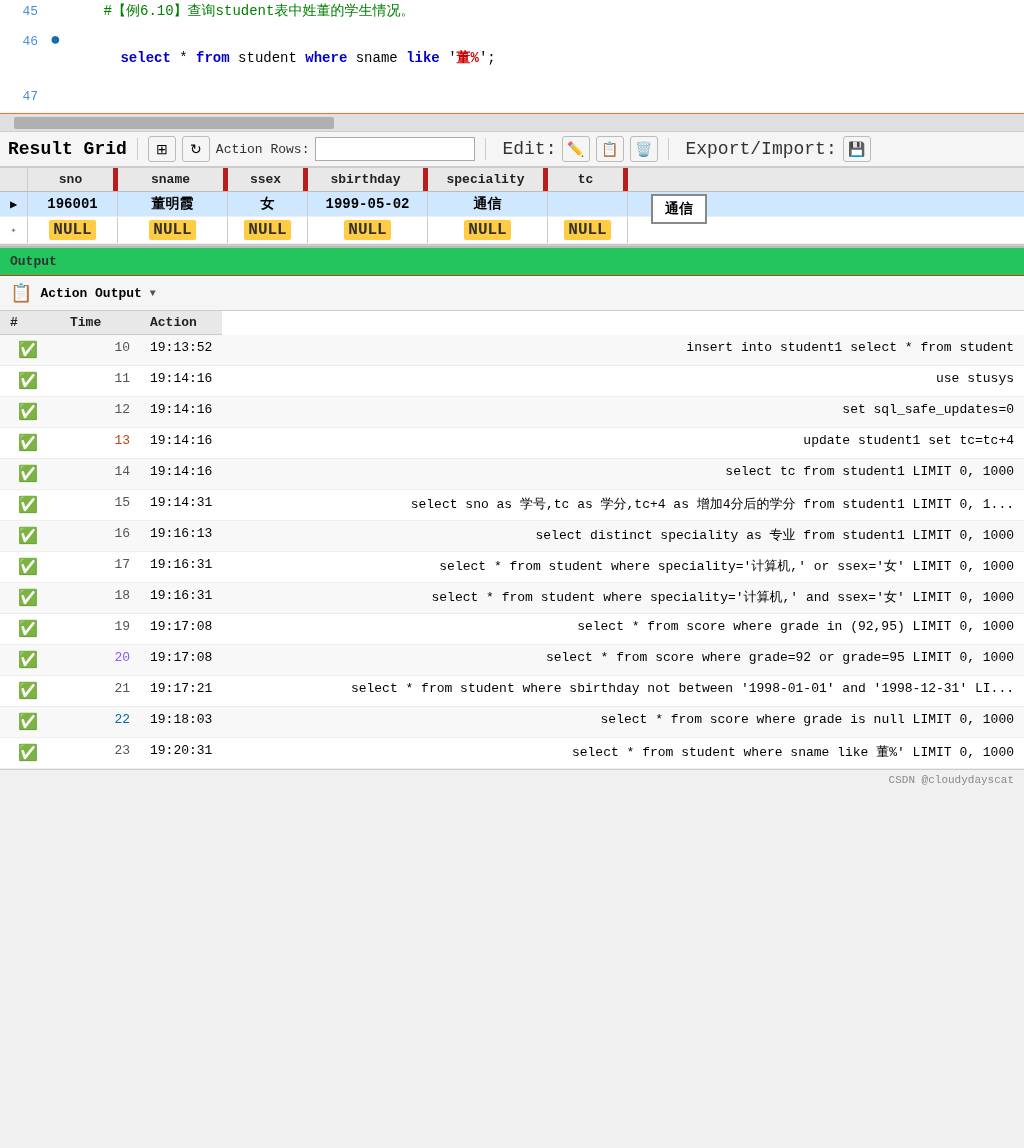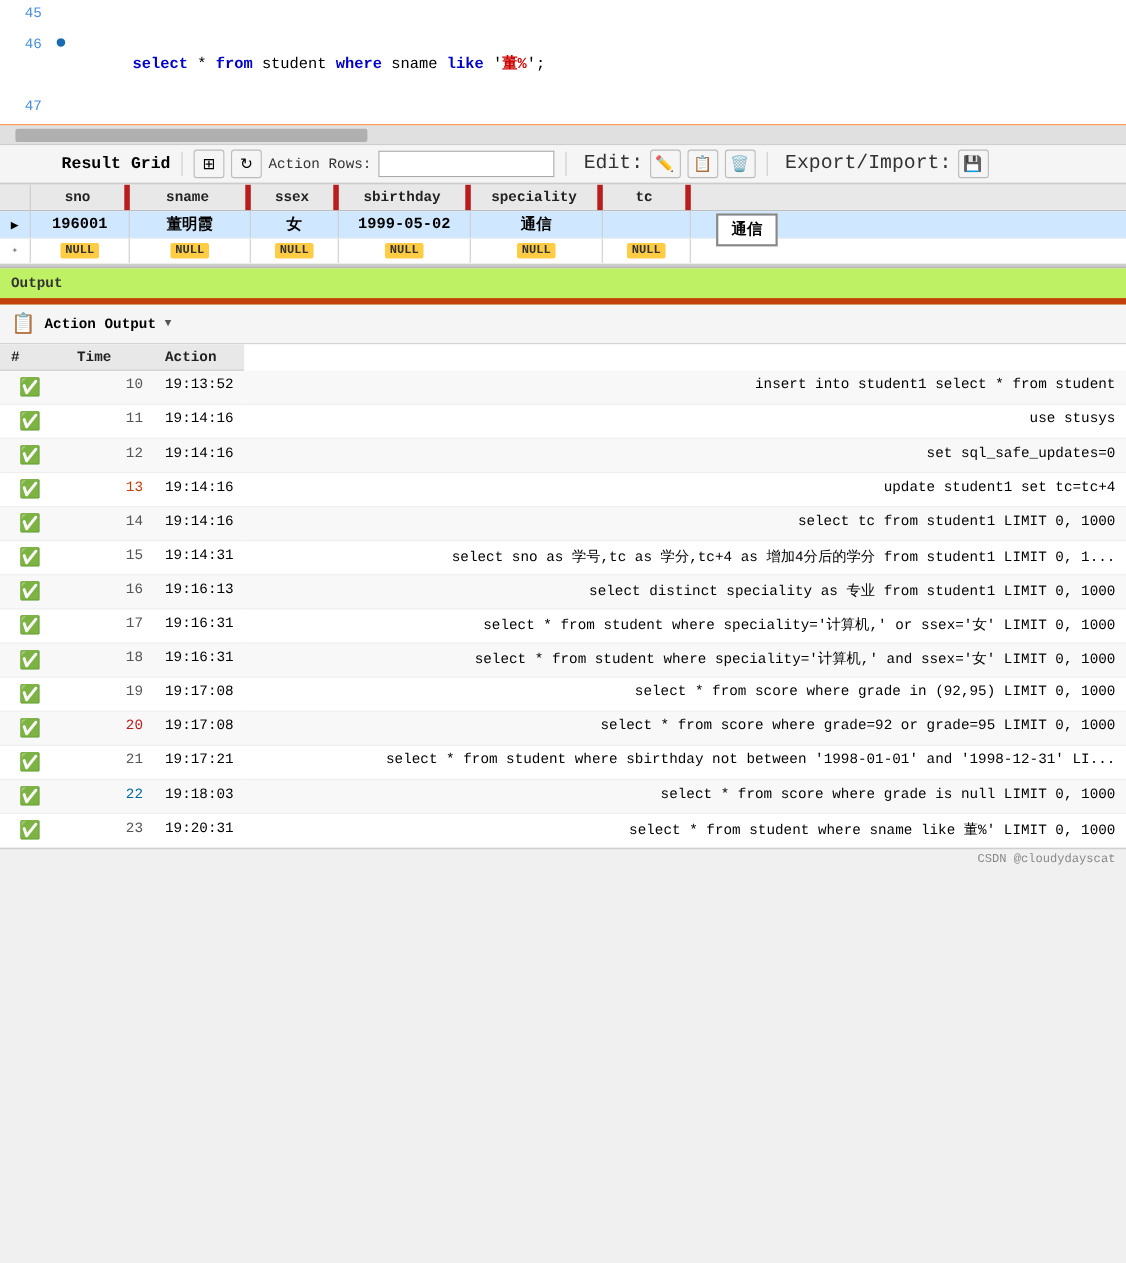--- a/index.html
+++ b/index.html
@@ -66,23 +66,22 @@
       background: #f5f5f5;
       border-bottom: 2px solid #ccc;
       padding: 4px 8px;
       display: flex;
       align-items: center;
       gap: 6px;
       min-height: 36px;
     }
     .toolbar-label {
       font-weight: bold;
-      font-size: 15px;
+      font-size: 18px;
       color: #000;
-      margin-left: 48px;
     }
     .toolbar-icon-btn {
       background: none;
       border: 1px solid #bbb;
       border-radius: 3px;
       width: 28px;
       height: 26px;
       cursor: pointer;
       display: flex;
       align-items: center;
@@ -154,21 +153,21 @@
       text-align: center;
       display: flex;
       flex-direction: column;
       align-items: center;
       justify-content: center;
     }
     .cell-value { font-size: 14px; font-weight: bold; color: #000; }
     .cell-null {
       background: #ffcc44;
       color: #333;
-      font-size: 11px;
+      font-size: 16px;
       padding: 1px 4px;
       border-radius: 2px;
       font-weight: bold;
     }
 
     
     .tooltip-popup {
       position: absolute;
       background: #fff;
       border: 2px solid #888;
@@ -180,25 +179,25 @@
       top: 4px;
       left: 560px;
     }
 
     
     .output-section {
       background: #f0f0f0;
       border-top: 2px solid #bbb;
     }
     .output-header {
-      background: #bef264;
+      background: #22c55e;
       padding: 6px 10px;
       font-weight: bold;
       font-size: 13px;
-      border-bottom: 6px solid #c2410c;
+      border-bottom: 1px solid #c2410c;
       color: #333;
     }
     .action-output-toolbar {
       display: flex;
       align-items: center;
       gap: 8px;
       padding: 6px 10px;
       background: #f5f5f5;
       border-bottom: 1px solid #ccc;
     }
@@ -258,20 +257,21 @@
     }
   </style>
 </head>
 <body>
 
 <div class="code-area">
 
   <div class="code-line">
     <span class="line-number">45</span>
     <span class="line-bullet">&nbsp;&nbsp;</span>
+    <span class="code-text code-comment">    #【例6.10】查询student表中姓董的学生情况。</span>
   </div>
 
   <div class="code-line">
     <span class="line-number">46</span>
     <span class="line-bullet" style="color:#1a6ab1; font-size:18px;">●</span>
     <span class="code-text">
       <span class="code-keyword">select</span><span class="code-default"> * </span><span class="code-keyword">from</span><span class="code-default"> student </span><span class="code-keyword">where</span><span class="code-default"> sname </span><span class="code-keyword">like</span><span class="code-default"> '</span><span class="code-string">董%</span><span class="code-default">';</span>
     </span>
   </div>
 
@@ -470,21 +470,21 @@
         <span class="status-icon">✅</span>
       </td>
       <td class="col-hash" style="color:#555;">19</td>
       <td class="col-time">19:17:08</td>
       <td class="col-action">select * from score where grade in (92,95) LIMIT 0, 1000</td>
     </tr>
         <tr>
       <td style="text-align:center; width:28px; padding-left:6px;">
         <span class="status-icon">✅</span>
       </td>
-      <td class="col-hash" style="color:#b91c1c;">20</td>
+      <td class="col-hash" style="color:#8b5cf6;">20</td>
       <td class="col-time">19:17:08</td>
       <td class="col-action">select * from score where grade=92 or grade=95 LIMIT 0, 1000</td>
     </tr>
         <tr>
       <td style="text-align:center; width:28px; padding-left:6px;">
         <span class="status-icon">✅</span>
       </td>
       <td class="col-hash" style="color:#555;">21</td>
       <td class="col-time">19:17:21</td>
       <td class="col-action">select * from student where sbirthday not between '1998-01-01' and '1998-12-31' LI...</td>

